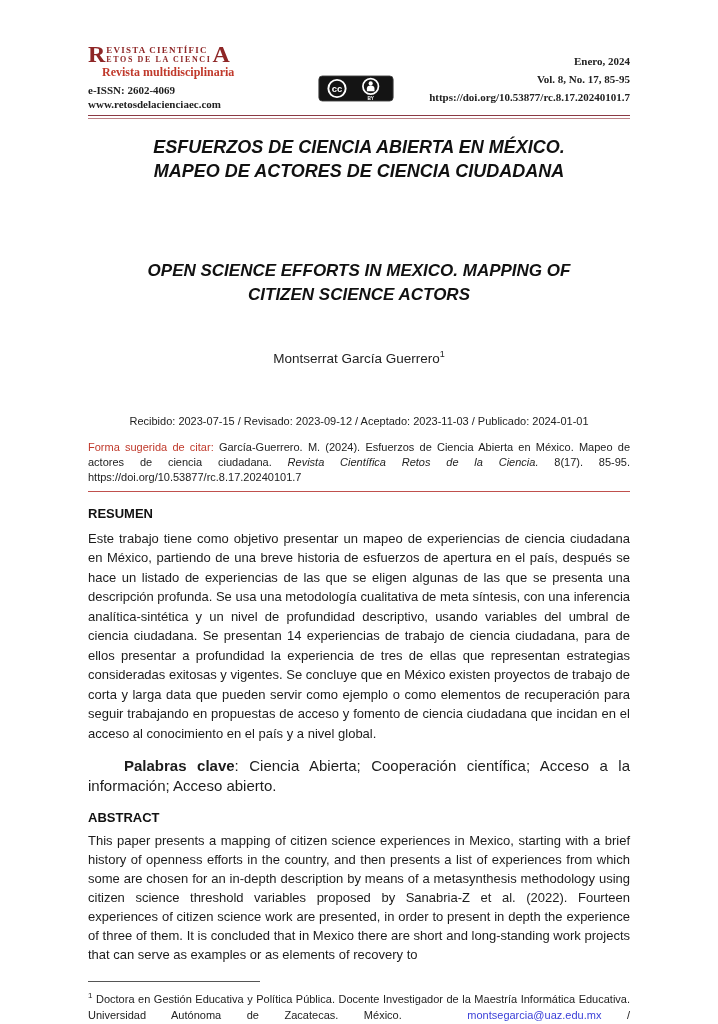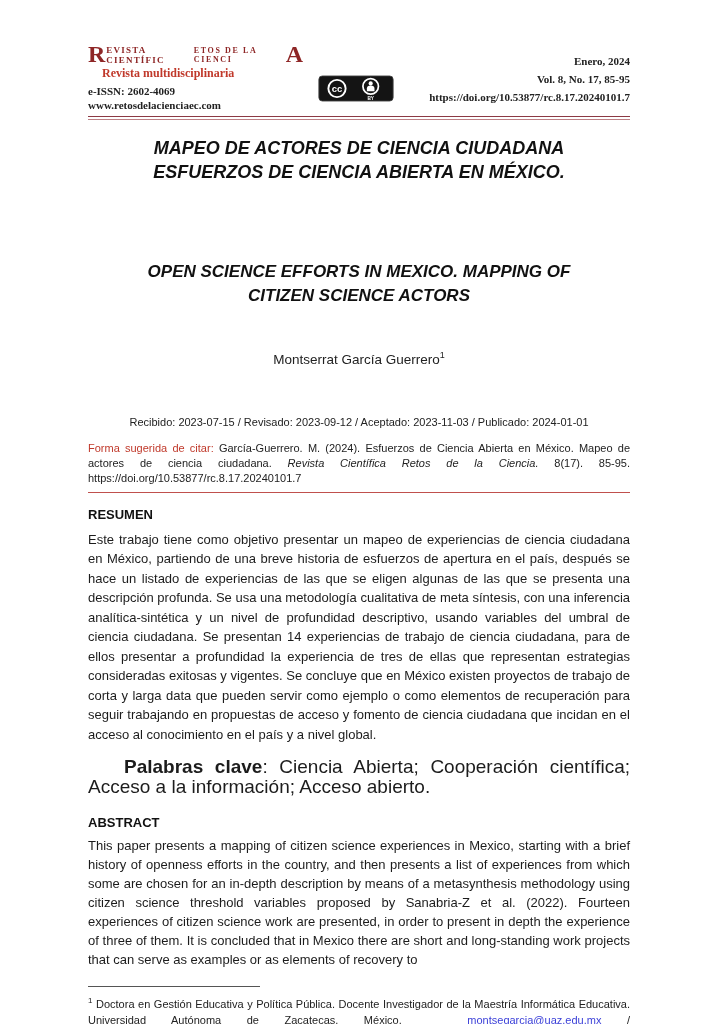--- a/index.html
+++ b/index.html
@@ -11,21 +11,21 @@
     color:#1c1c1c;
     box-sizing:border-box;
     padding:44px 88px 0 88px;
     overflow:hidden;
   }
   
   .header{display:flex;justify-content:space-between;align-items:flex-start;}
   .logo-block{width:215px;}
   .logo-row{display:flex;align-items:flex-start;line-height:1;color:#8e2626;font-family:"Liberation Serif", serif;font-weight:bold;}
   .logo-big{font-size:24px;line-height:20px;}
-  .logo-mid{display:flex;flex-direction:row;padding:1px 1px 0 1px;align-items:center;}
+  .logo-mid{display:flex;flex-direction:column;padding:1px 1px 0 1px;}
   .logo-line1{font-size:9px;letter-spacing:1.2px;line-height:10px;}
   .logo-line2{font-size:8px;letter-spacing:1.6px;line-height:9px;}
   .logo-sub{font-size:12px;font-weight:bold;color:#c0392b;font-family:"Liberation Serif", serif;margin:1px 0 3px 14px;}
   .issn,.website{font-size:11px;font-weight:bold;font-family:"Liberation Serif", serif;color:#222;line-height:14px;}
   .cc-badge{margin-top:31px;text-decoration:underline;}
   .issue-block{text-align:right;font-family:"Liberation Serif", serif;font-weight:bold;font-size:11px;line-height:18px;color:#222;margin-top:8px;margin-left:20px;}
   .header-rule{height:2px;border-top:1px solid #8c3a44;border-bottom:1px solid #bd8186;margin-top:4px;}
   
   .title-es{margin-top:16px;text-align:center;font-weight:bold;font-style:italic;font-size:18px;line-height:24px;color:#111;}
   .title-en{margin-top:76px;text-align:center;font-weight:bold;font-style:italic;font-size:17px;line-height:24px;color:#111;}
@@ -33,21 +33,21 @@
   .author sup{font-size:9px;}
   .dates{margin-top:49px;text-align:center;font-size:11px;color:#222;}
   
   .citation{margin-top:13px;font-size:11px;line-height:15px;text-align:justify;color:#222;}
   .citation .label{color:#c0392b;}
   .citation .jrnl{font-style:italic;}
   .red-rule{border:none;border-top:1px solid #c0504d;margin:6px 0 0 0;}
   
   .sec-heading{margin-top:14px;font-size:13px;font-weight:bold;color:#111;}
   .body-par{margin-top:8px;font-size:13px;line-height:19.5px;text-align:justify;color:#1c1c1c;}
-  .keywords{margin-top:4px;font-size:19px;line-height:19.5px;text-align:justify;text-indent:36px;color:#1c1c1c;}
+  .keywords{margin-top:4px;font-size:15px;line-height:19.5px;text-align:justify;text-indent:36px;color:#1c1c1c;}
   .abstract-par{margin-top:6px;font-size:13px;line-height:19px;text-align:justify;color:#1c1c1c;}
   
   .footnote-sep{width:172px;border:none;border-top:1.5px solid #555;margin:17px 0 6px 0;}
   .footnote{font-size:11px;line-height:16.5px;text-align:justify;color:#222;}
   .footnote sup{font-size:8px;}
   .footnote a{color:#3a3fd8;text-decoration:none;padding-left:40px;}
 </style>
 </head>
 <body>
 
@@ -84,22 +84,22 @@
     <div class="issue-block">
       <div>Enero, 2024</div>
       <div>Vol. 8, No. 17, 85-95</div>
       <div>https://doi.org/10.53877/rc.8.17.20240101.7</div>
     </div>
   </div>
 
   <div class="header-rule"></div>
 
   <div class="title-es">
+    <div>ESFUERZOS DE CIENCIA ABIERTA EN MÉXICO.</div>
     <div>MAPEO DE ACTORES DE CIENCIA CIUDADANA</div>
-    <div>ESFUERZOS DE CIENCIA ABIERTA EN MÉXICO.</div>
   </div>
 
   <div class="title-en">
     <div>OPEN SCIENCE EFFORTS IN MEXICO. MAPPING OF</div>
     <div>CITIZEN SCIENCE ACTORS</div>
   </div>
 
   <div class="author"><span>Montserrat García Guerrero</span><sup>1</sup></div>
 
   <div class="dates">Recibido: 2023-07-15 / Revisado: 2023-09-12 / Aceptado: 2023-11-03 / Publicado: 2024-01-01</div>

